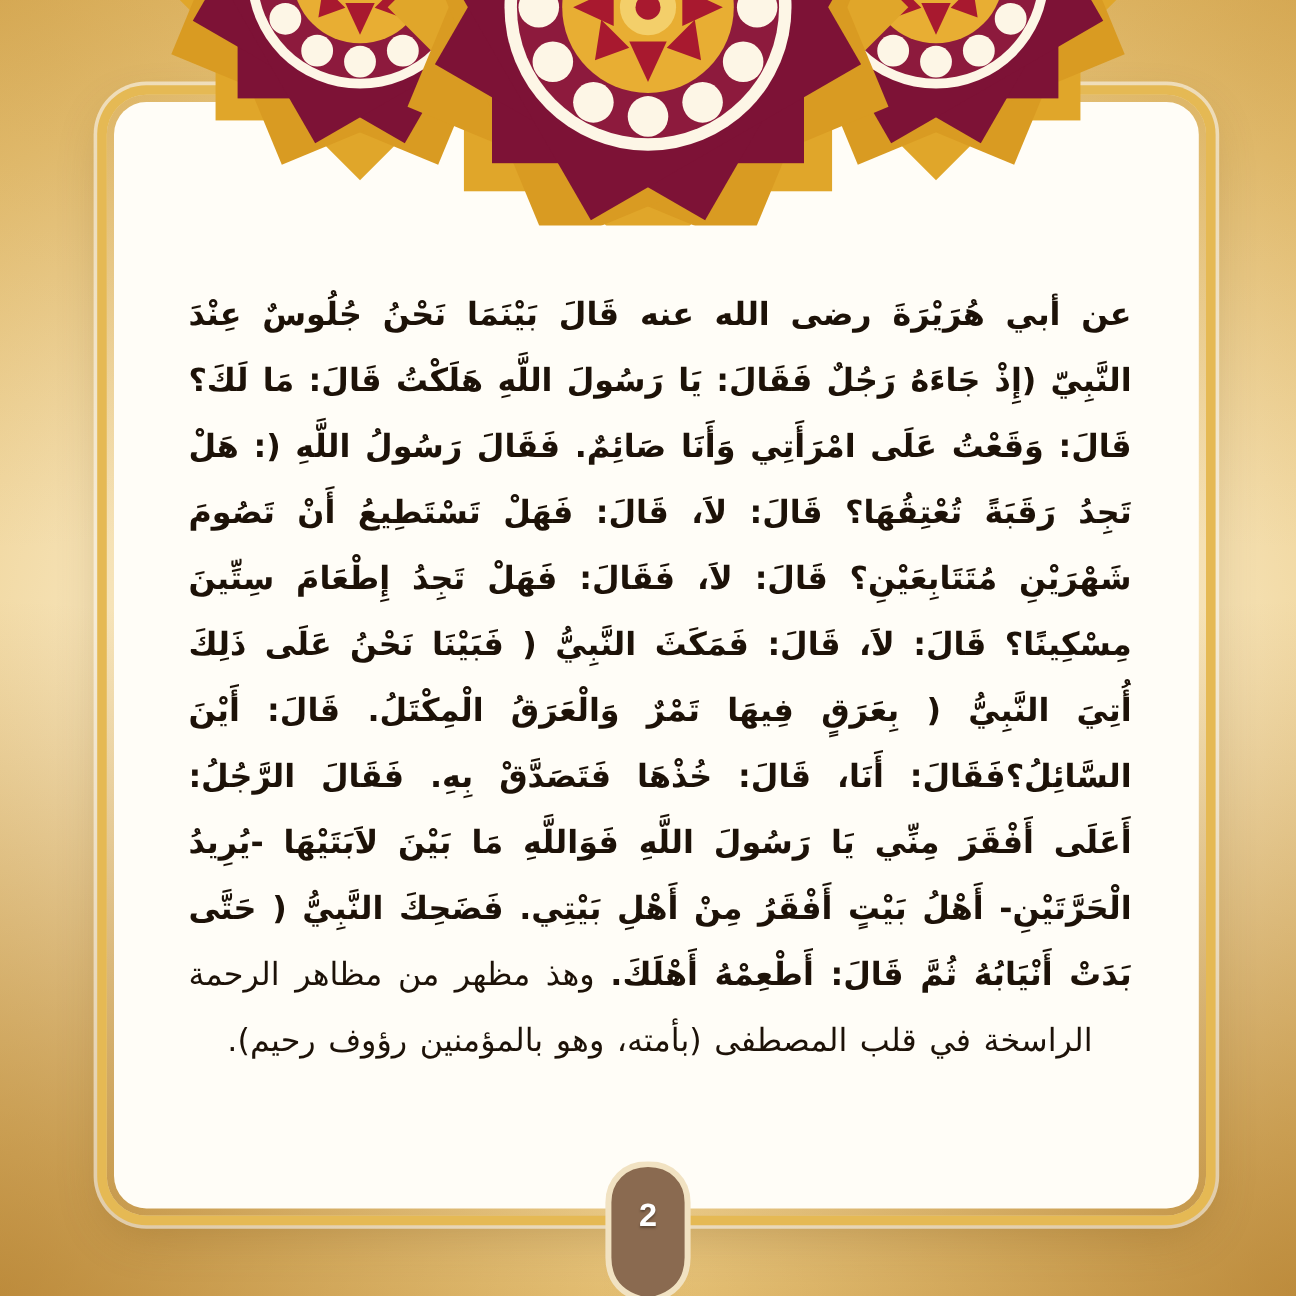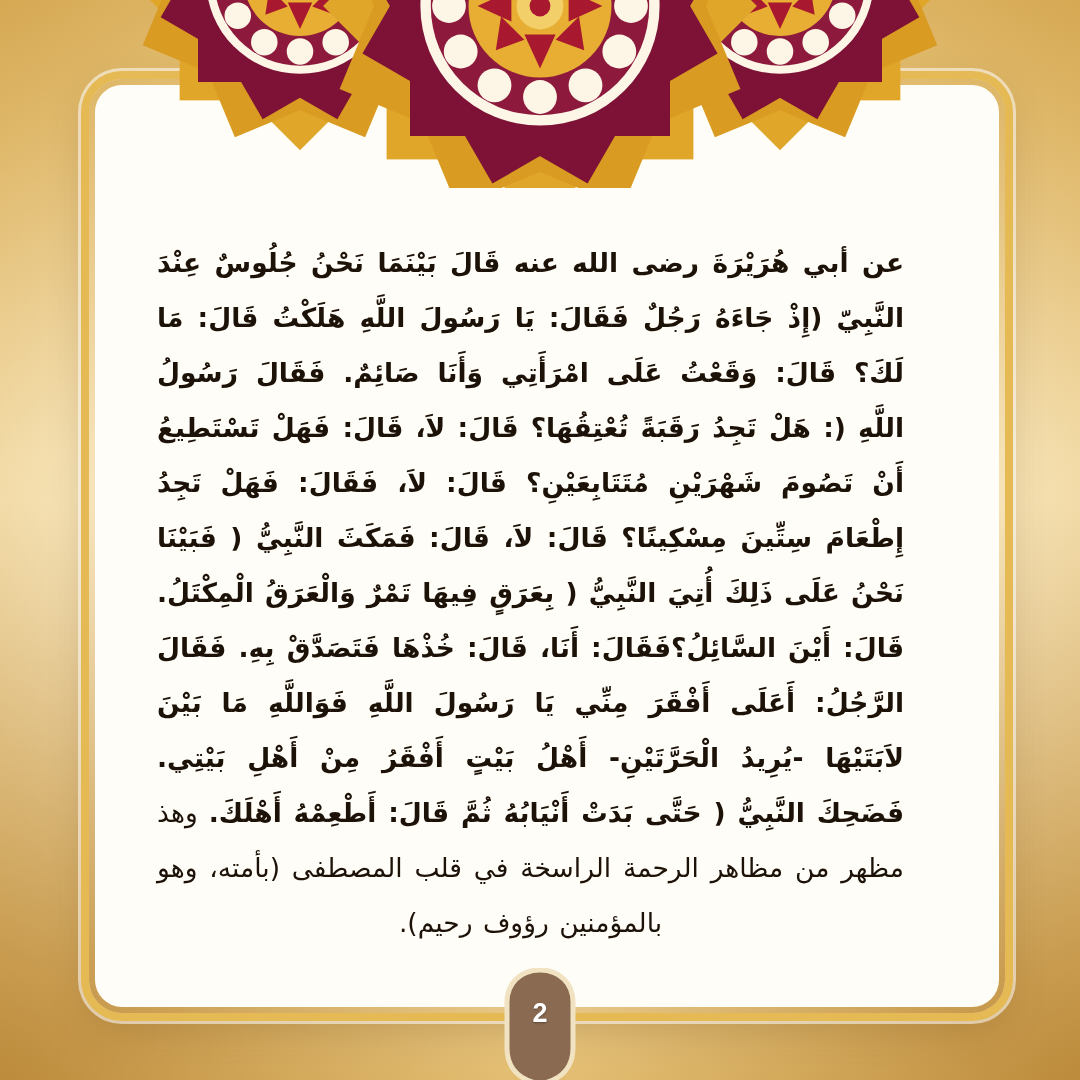--- a/index.html
+++ b/index.html
@@ -62,21 +62,21 @@
     box-shadow:
       0 0 0 7px #e5b954,
       0 0 0 10px rgba(255,255,255,0.55),
       0 14px 38px rgba(120,80,20,0.30);
     z-index: 3;
     overflow: hidden;
   }
   .card-inner {
     position: absolute;
     inset: 0;
-    padding: 150px 95px 60px 62px;
+    padding: 150px 56px 60px 62px;
     box-sizing: border-box;
   }
 
   .hadith-text {
     margin: 0;
     direction: rtl;
     text-align: justify;
     text-align-last: center;
     font-family: "DejaVu Sans", "Liberation Sans", sans-serif;
     font-size: 26.5px;

